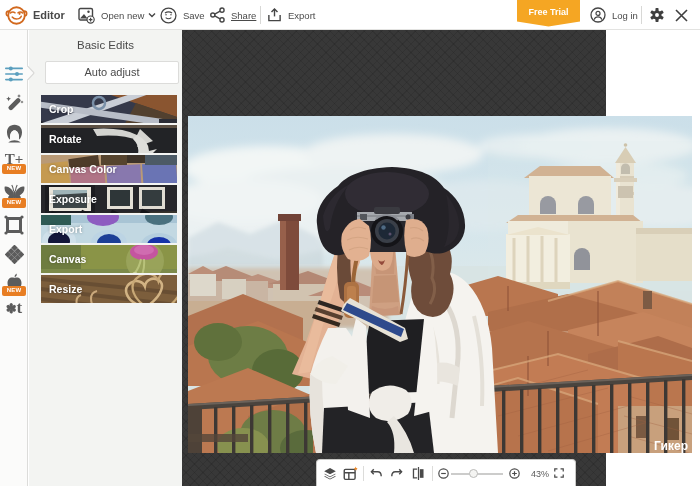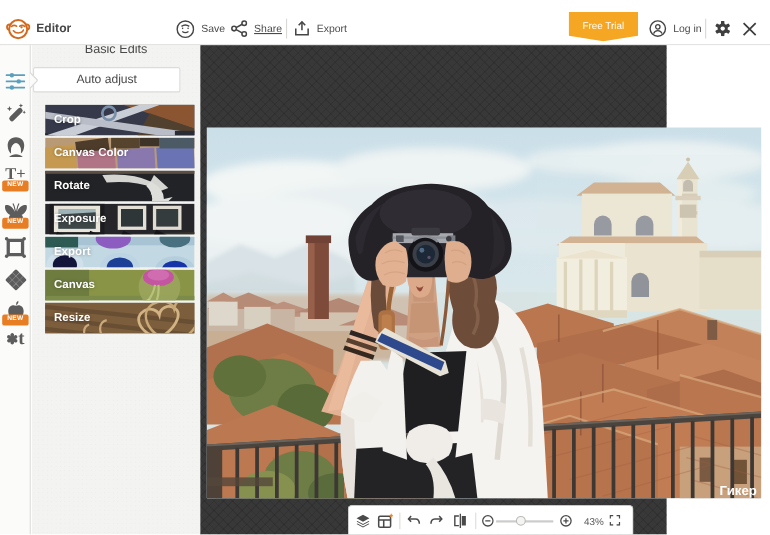--- a/index.html
+++ b/index.html
@@ -1,40 +1,40 @@
 <!DOCTYPE html>
 <html><head>
 <meta charset="utf-8">
 <style>
 * { margin:0; padding:0; box-sizing:border-box; }
 html,body { width:700px; height:486px; overflow:hidden; }
 body { font-family:"Liberation Sans", sans-serif; position:relative; background:#fff; }
 
 
-.topbar { position:absolute; top:0; left:0; width:700px; height:30px; background:#fff; border-bottom:1px solid #e3e3e1; z-index:30;margin-top:11px; }
+.topbar { position:absolute; top:0; left:0; width:700px; height:30px; background:#fff; border-bottom:1px solid #e3e3e1; z-index:30; }
 .tb { position:absolute; top:0; height:30px; display:flex; align-items:center; color:#4a4a4a; font-size:9.5px; }
 .tb svg { display:block; }
 .tblabel { margin-left:6px; color:#4b4b4b; }
 .vdiv { position:absolute; top:6px; width:1px; height:18px; background:#d8d8d6; }
 
 .freetrial { position:absolute; left:517px; top:0; width:63px; height:27px; z-index:31; }
 .freetrial .ribbon { position:absolute; inset:0; }
-.freetrial span { position:absolute; top:7px; left:0; width:100%; text-align:center; color:#fff; font-size:9px; font-weight:normal; }
+.freetrial span { position:absolute; top:7px; left:0; width:100%; text-align:center; color:#fff; font-size:9px; font-weight:bold; }
 
 
 .strip { position:absolute; top:30px; left:0; width:28px; height:456px; background:#fbfbfa; border-right:1px solid #dcdcda; z-index:20; }
 .sitem { position:absolute; left:0; width:28px; display:flex; justify-content:center; }
 .newbadge { position:absolute; left:2px; width:24px; height:10px; background:#e87e23; border-radius:2px; color:#fff; font-size:6px; font-weight:bold; text-align:center; line-height:9px; letter-spacing:0.2px; }
 .bump { position:absolute; left:27px; top:35px; width:9px; height:16px; z-index:21; }
 
 
 .panel { position:absolute; top:30px; left:29px; width:153px; height:456px; background:#f3f4f2; z-index:19;
   background-image: radial-gradient(#ecedeb 0.5px, transparent 0.6px); background-size:4px 4px; }
 .ptitle { position:absolute; top:9px; left:0; width:100%; text-align:center; font-size:11.5px; color:#4a4a4a; }
-.autoadj { position:absolute; top:31px; left:1px; width:134px; height:23px; background:#fff; border:1px solid #dcdcda; border-radius:2px; text-align:center; line-height:21px; font-size:11px; color:#4a4a4a; }
+.autoadj { position:absolute; top:31px; left:16px; width:134px; height:23px; background:#fff; border:1px solid #dcdcda; border-radius:2px; text-align:center; line-height:21px; font-size:11px; color:#4a4a4a; }
 .tiles { position:absolute; top:65px; left:12px; width:135px; }
 .tile { position:relative; width:136px; height:28px; margin-bottom:2px; overflow:hidden; }
 .tile span { position:absolute; left:8px; top:50%; transform:translateY(-50%); color:#fff; font-size:10.5px; font-weight:bold; text-shadow:0 0 3px rgba(0,0,0,0.35); z-index:3; }
 .tile svg.bg { position:absolute; left:0; top:0; }
 
 
 .canvas { position:absolute; top:30px; left:182px; width:424px; height:456px; background-color:#383838; z-index:1;
   background-image:
     repeating-linear-gradient(45deg, rgba(0,0,0,0.10) 0 1px, transparent 1px 6px),
     repeating-linear-gradient(-45deg, rgba(0,0,0,0.10) 0 1px, transparent 1px 6px);
@@ -57,20 +57,33 @@
       <circle cx="20" cy="10" r="2.6" fill="none" stroke="#d2691e" stroke-width="1.7"></circle>
       <circle cx="12" cy="12" r="8.6" fill="#fff" stroke="#d2691e" stroke-width="1.9"></circle>
       <path d="M5.5 9.5 Q8 7.5 10.5 9.2" fill="none" stroke="#d2691e" stroke-width="1.5" stroke-linecap="round"></path>
       <path d="M13.5 9.2 Q16 7.5 18.5 9.5" fill="none" stroke="#d2691e" stroke-width="1.5" stroke-linecap="round"></path>
       <circle cx="15.2" cy="10.3" r="1.1" fill="#d2691e"></circle>
       <path d="M7.5 13.5 Q10 16.5 14.5 15.2 Q16.5 14.6 17 12.8" fill="none" stroke="#d2691e" stroke-width="1.5" stroke-linecap="round"></path>
     </svg>
     <span style="margin-left:5px; font-size:11px; font-weight:bold; color:#484848;">Editor</span>
   </div>
 
+  <div class="tb" style="left:78px;">
+    <svg width="17" height="17" viewBox="0 0 17 17">
+      <rect x="1" y="1.5" width="13.5" height="11.5" rx="1.5" fill="none" stroke="#454545" stroke-width="1.4"></rect>
+      <circle cx="10.5" cy="4.8" r="1.2" fill="#454545"></circle>
+      <path d="M2 11.5 L6 7 L9.5 11.5 Z" fill="#454545"></path>
+      <circle cx="12.6" cy="12.6" r="3.6" fill="#fff" stroke="#454545" stroke-width="1.2"></circle>
+      <path d="M12.6 10.8 v3.6 M10.8 12.6 h3.6" stroke="#454545" stroke-width="1.2"></path>
+    </svg>
+    <span class="tblabel">Open new</span>
+    <svg width="8" height="6" viewBox="0 0 8 6" style="margin-left:4px;">
+        <path d="M1 1.5 L4 4.5 L7 1.5" fill="none" stroke="#454545" stroke-width="1.4"></path>
+      </svg>
+  </div>
 
   <div class="tb" style="left:160px;">
     <svg width="17" height="17" viewBox="0 0 24 24">
       <circle cx="12" cy="12" r="10.5" fill="none" stroke="#454545" stroke-width="1.8"></circle>
       <circle cx="8.5" cy="11" r="1" fill="#454545"></circle>
       <circle cx="15.5" cy="11" r="1" fill="#454545"></circle>
       <path d="M8 15 Q12 18 16 15" fill="none" stroke="#454545" stroke-width="1.5"></path>
       <path d="M7 8.5 Q12 5 17 8.5" fill="none" stroke="#454545" stroke-width="1.8"></path>
     </svg>
     <span class="tblabel">Save</span>
@@ -237,40 +250,40 @@
       <path d="M0 26 L40 36 L0 36 Z" fill="#24262e"></path>
       <path d="M-5 30 L105 -6 L122 -6 L5 36 Z" fill="#c9ced6"></path>
       <path d="M-5 6 L136 26 L136 33 L-5 12 Z" fill="#b8bdc7"></path>
       <circle cx="58" cy="8" r="6" fill="none" stroke="#7a90a8" stroke-width="2.5"></circle>
       <rect x="118" y="24" width="18" height="12" fill="#2b2d36"></rect>
     </svg>
         <span>Crop</span>
       </div>
     <div class="tile">
         <svg class="bg" width="136" height="36">
+      <rect width="136" height="36" fill="#222326"></rect>
+      <rect x="0" y="0" width="136" height="3" fill="#5c5044"></rect>
+      <path d="M52 4 Q80 2 96 10 L99 4 L112 16 L96 22 L98 16 Q82 9 56 11 Z" fill="#d4d4d0"></path>
+      <path d="M96 10 Q108 16 108 26 L116 24 L104 36 L88 30 L96 32 Q100 22 92 14 Z" fill="#dededa"></path>
+    </svg>
+        <span>Rotate</span>
+      </div>
+    <div class="tile">
+        <svg class="bg" width="136" height="36">
       <rect width="136" height="36" fill="#b99a76"></rect>
       <rect x="-4" y="8" width="32" height="30" fill="#c59a50" transform="rotate(-6 10 20)"></rect>
       <rect x="28" y="2" width="30" height="12" fill="#4e3c2a" transform="rotate(-8 43 8)"></rect>
       <rect x="60" y="0" width="26" height="10" fill="#56442e"></rect>
       <rect x="30" y="12" width="34" height="26" fill="#b07486" transform="rotate(-4 47 25)"></rect>
       <rect x="66" y="10" width="34" height="28" fill="#8878ae" transform="rotate(-3 83 24)"></rect>
       <rect x="102" y="8" width="34" height="30" fill="#6a74b4" transform="rotate(-4 119 23)"></rect>
       <rect x="104" y="0" width="32" height="10" fill="#4c5a66"></rect>
       <rect x="86" y="0" width="18" height="8" fill="#3d3328"></rect>
     </svg>
         <span>Canvas Color</span>
-      </div>
-    <div class="tile">
-        <svg class="bg" width="136" height="36">
-      <rect width="136" height="36" fill="#222326"></rect>
-      <rect x="0" y="0" width="136" height="3" fill="#5c5044"></rect>
-      <path d="M52 4 Q80 2 96 10 L99 4 L112 16 L96 22 L98 16 Q82 9 56 11 Z" fill="#d4d4d0"></path>
-      <path d="M96 10 Q108 16 108 26 L116 24 L104 36 L88 30 L96 32 Q100 22 92 14 Z" fill="#dededa"></path>
-    </svg>
-        <span>Rotate</span>
       </div>
     <div class="tile">
         <svg class="bg" width="136" height="36">
       <rect width="136" height="36" fill="#26262a"></rect>
       <rect x="4" y="0" width="50" height="30" fill="#1c1c20"></rect>
       <rect x="8" y="2" width="42" height="24" fill="#e8e4da"></rect>
       <rect x="12" y="5" width="34" height="18" fill="#9fb4b8"></rect>
       <path d="M12 10 L46 8 L46 23 L12 23 Z" fill="#3e4648"></path>
       <rect x="66" y="2" width="26" height="22" fill="#e4e0d6"></rect>
       <rect x="69" y="5" width="20" height="16" fill="#2e3638"></rect>

